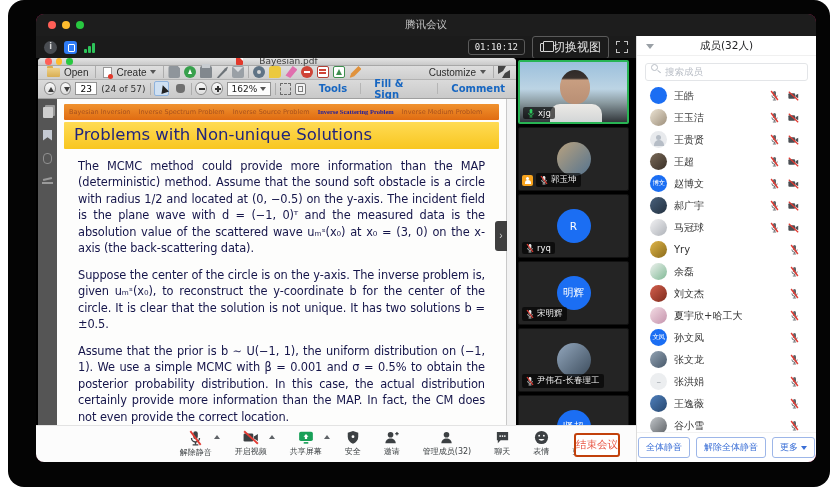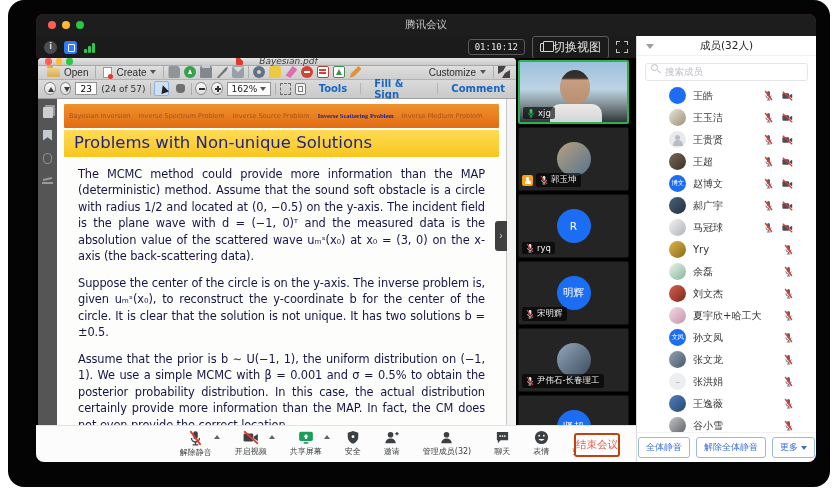--- a/index.html
+++ b/index.html
@@ -43,21 +43,21 @@
   .fs-ic i:nth-child(4){right:0;bottom:0;border-left:none;border-top:none;}
 
   
   .content{height:367px;display:flex;background:#000;}
 
   
   .acrobat{margin-left:2px;width:478px;height:367px;display:flex;flex-direction:column;background:#d6d6d6;border-radius:4px 4px 0 0;overflow:hidden;}
   .ac-titlebar{height:14px;background:linear-gradient(#e4e4e4,#c9c9c9);display:flex;align-items:center;position:relative;border-bottom:1px solid #a8a8a8;}
   .ac-lights{display:flex;gap:4px;margin-left:7px;}
   .ac-lights .light{width:6.5px;height:6.5px;}
-  .ac-tabtitle{position:absolute;left:0;right:0;display:flex;justify-content:center;align-items:center;gap:16px;font-size:9px;color:#3a3a3a;font-style:italic;}
+  .ac-tabtitle{position:absolute;left:0;right:0;display:flex;justify-content:center;align-items:center;gap:16px;font-size:9px;color:#3a3a3a;}
   .pdficon{width:7px;height:8px;background:#e2382b;border-radius:1px;position:relative;}
   .pdficon::after{content:"";position:absolute;right:0;top:0;border:2px solid #fff;border-left-color:transparent;border-bottom-color:transparent;}
 
   .ac-tb{display:flex;align-items:center;padding:0 6px;gap:4px;}
   .ac-tb1{height:19px;background:linear-gradient(#dedede,#cecece);border-bottom:1px solid #b2b2b2;}
   .ac-tb2{height:19px;background:linear-gradient(#dadada,#c9c9c9);border-bottom:1px solid #9f9f9f;}
   .acb{display:flex;align-items:center;gap:4px;background:none;border:none;font-size:10px;color:#2c2c2c;cursor:pointer;padding:1px 3px;}
   .vsep{width:1px;height:12px;background:#adadad;}
   .vsep2{width:1px;height:11px;background:#b5b5b5;margin:0 4px;}
   .caret-d{width:0;height:0;border-left:3px solid transparent;border-right:3px solid transparent;border-top:4px solid #555;}
@@ -113,21 +113,21 @@
   .ac-body{flex:1;display:flex;position:relative;background:#8a8a8a;}
   .ac-sidebar{width:19px;background:#555;display:flex;flex-direction:column;align-items:center;padding-top:8px;gap:12px;}
   .sb-pg{width:10px;height:11px;background:#cfcfcf;border-radius:1px;box-shadow:2px -2px 0 #9a9a9a;}
   .sb-bm{width:9px;height:11px;background:#c4c9d2;clip-path:polygon(0 0,100% 0,100% 100%,50% 70%,0 100%);}
   .sb-clip{width:9px;height:11px;border:1.6px solid #8f8f8f;border-radius:4px;}
   .sb-sig2{width:11px;height:8px;border-bottom:2px solid #9a9a9a;position:relative;}
   .sb-sig2::after{content:"";position:absolute;left:1px;top:2px;width:9px;height:2px;background:#9a9a9a;transform:rotate(-12deg);}
 
   .slide{flex:1;background:#fdfdfc;padding:5px 7px 0 7px;overflow:hidden;}
   .slide-nav{display:flex;gap:8px;align-items:center;background:linear-gradient(180deg,#f0922e,#e06c12);
-    height:24px;padding:0 5px;white-space:nowrap;overflow:hidden;border-radius:1px;}
+    height:16px;padding:0 5px;white-space:nowrap;overflow:hidden;border-radius:1px;}
   .nav-it{font-size:6.5px;color:#a8511d;flex:0 0 auto;}
   .nav-it.active{color:#1d1d9e;font-weight:bold;font-family:Liberation Serif, serif;}
   .slide-title{margin-top:2px;background:linear-gradient(180deg,#ffdb55,#f8c61f);color:#20247e;
     font-size:16.5px;font-weight:500;padding:3px 10px 5px 10px;border-radius:1px;}
   .slide-body{padding:9px 14px 0 14px;}
   .sp-par{font-size:11.4px;line-height:1.45;color:#15154a;text-align:justify;margin-bottom:10px;letter-spacing:-0.1px;}
 
   .ac-scroll{width:10px;background:#f2f2f2;border-left:1px solid #c9c9c9;}
   .pane-arrow{position:absolute;right:9px;top:122px;width:12px;height:30px;background:#3f3f3f;color:#cfcfcf;
     border:none;border-radius:3px 0 0 3px;font-size:10px;cursor:pointer;line-height:28px;}
@@ -169,21 +169,21 @@
   .rp-header{height:20px;position:relative;display:flex;align-items:center;justify-content:center;border-bottom:1px solid #f0f0f0;}
   .rp-chev{position:absolute;left:9px;top:8px;width:0;height:0;border-left:4px solid transparent;border-right:4px solid transparent;border-top:5px solid #9aa0a6;cursor:pointer;}
   .rp-title{font-size:10.5px;color:#202124;}
   .rp-search{padding:4px 8px 3px 8px;}
   .searchbox{position:relative;}
   .searchbox input{width:100%;height:18px;border:1px solid #e3e5e8;border-radius:3px;font-size:9.5px;
     padding:0 4px 0 19px;color:#333;background:#fff;font-family:inherit;outline:none;}
   .searchbox input::placeholder{color:#b9bec6;}
   .mag{position:absolute;left:6px;top:4px;width:7px;height:7px;border:1.4px solid #b9bec6;border-radius:50%;}
   .mag::after{content:"";position:absolute;left:5px;top:5.5px;width:4px;height:1.4px;background:#b9bec6;transform:rotate(40deg);}
-  .rp-list{flex:1;overflow:hidden;padding:1px 10px;margin-left:13px;}
+  .rp-list{flex:1;overflow:hidden;padding:1px 4px;}
   .mrow{height:22px;display:flex;align-items:center;padding:0 13px 0 9px;gap:7px;cursor:pointer;}
   .mav{width:17px;height:17px;border-radius:50%;flex:0 0 auto;display:flex;align-items:center;justify-content:center;position:relative;background:#e8eaed;}
   .mav-t{color:#fff;font-size:6.5px;letter-spacing:-0.5px;}
   .mav.av-dark .mav-t{color:#9aa0a6;font-size:9px;}
   .mav.av-default::before{content:"";position:absolute;left:6px;top:3.5px;width:5px;height:5px;border-radius:50%;background:#b6bdc6;}
   .mav.av-default::after{content:"";position:absolute;left:3.5px;top:9px;width:10px;height:6px;border-radius:5px 5px 0 0;background:#b6bdc6;}
   .mname{flex:1;font-size:10px;color:#333;white-space:nowrap;overflow:hidden;text-overflow:ellipsis;}
   .mics{display:flex;gap:9px;align-items:center;}
   .ic-mic svg{color:#5f6368;display:block;}
   .ic-cam svg{color:#4a4e53;display:block;}

